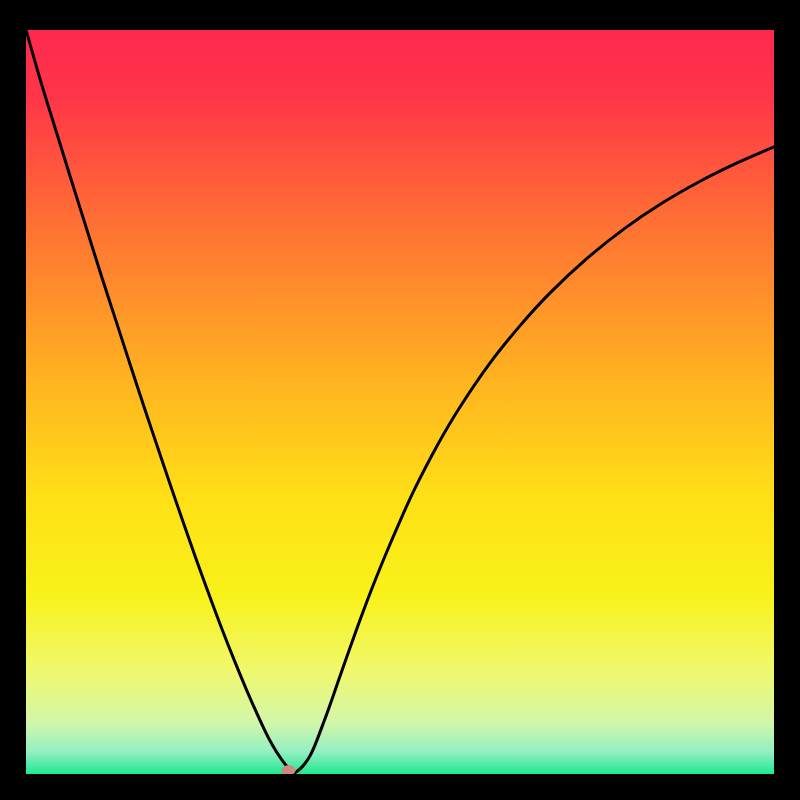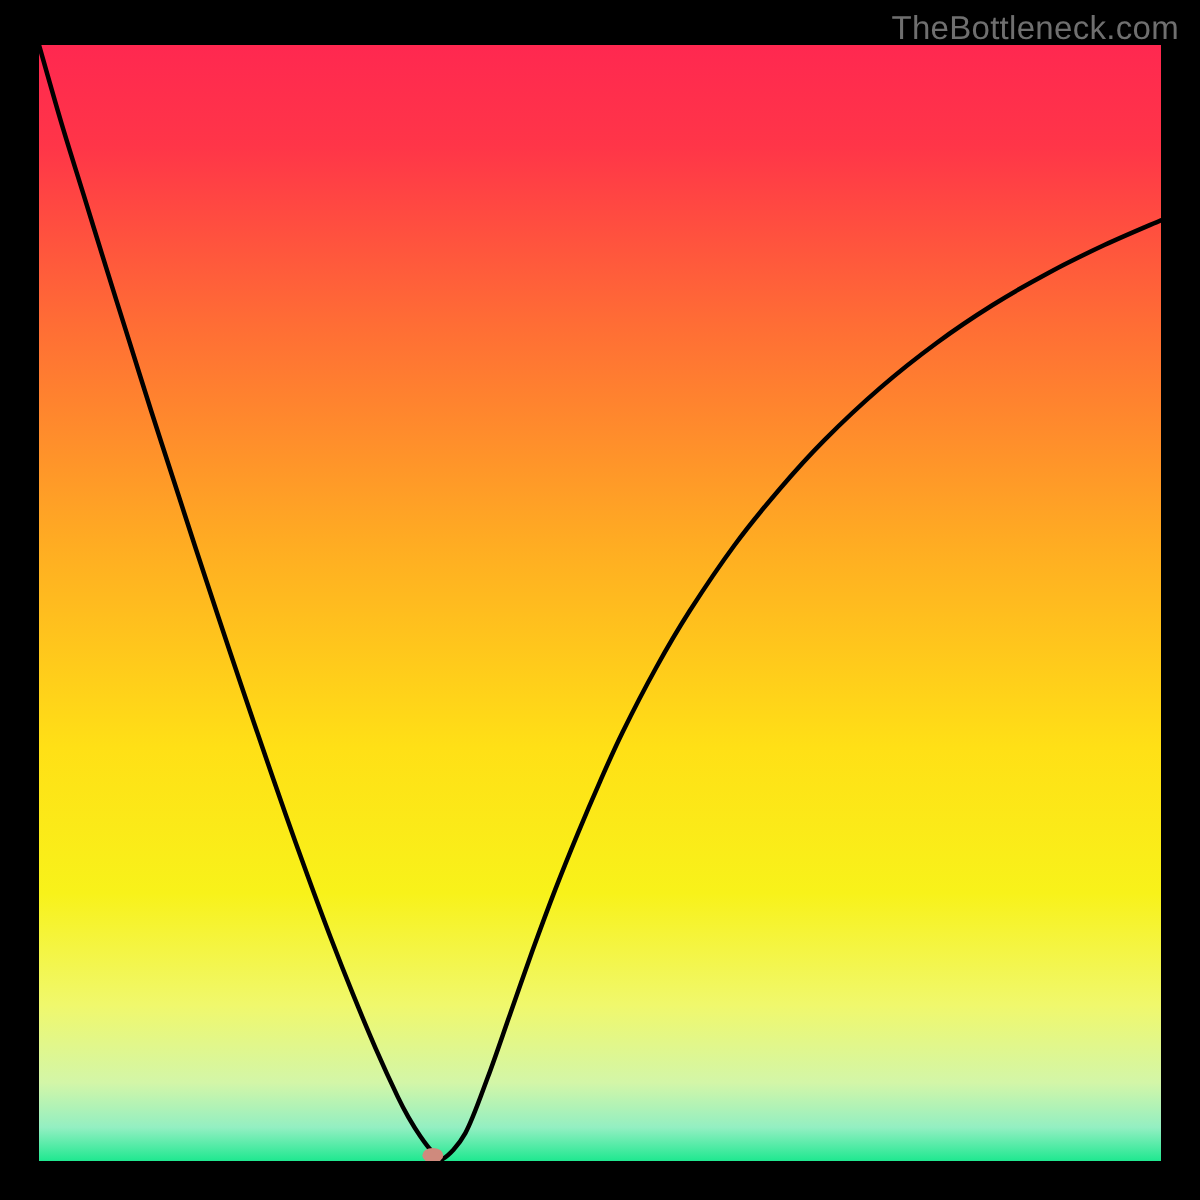--- a/index.html
+++ b/index.html
@@ -36,21 +36,20 @@
     background: #000;
   }
   svg {
     display: block;
   }
 </style>
 </head>
 <body>
 
 <div class="frame">
-  <div class="watermark">TheBottleneck.com</div>
   <div class="plot-wrap">
     <svg id="plot-svg" width="748" height="744" viewBox="0 0 748 744" preserveAspectRatio="none">
       <defs>
         <linearGradient id="bg-grad" x1="0" y1="0" x2="0" y2="1">
             <stop offset="0%" stop-color="#ff2850"></stop>
             <stop offset="9%" stop-color="#ff3548"></stop>
             <stop offset="25%" stop-color="#ff6d35"></stop>
             <stop offset="45%" stop-color="#ffad22"></stop>
             <stop offset="63%" stop-color="#ffe016"></stop>
             <stop offset="76%" stop-color="#f8f21a"></stop>

